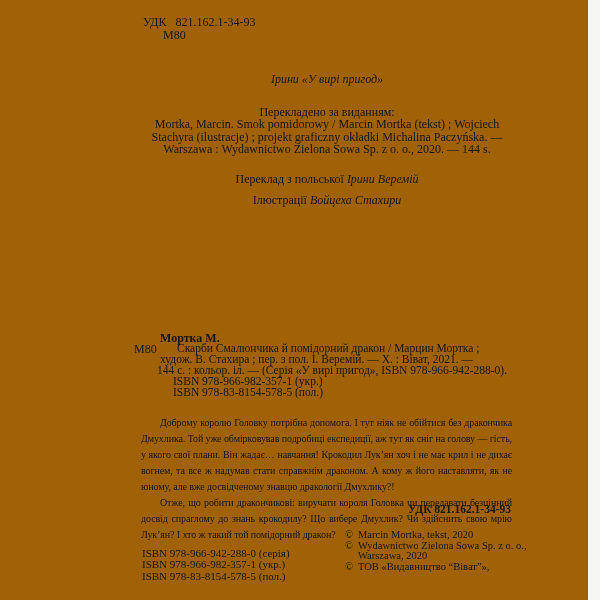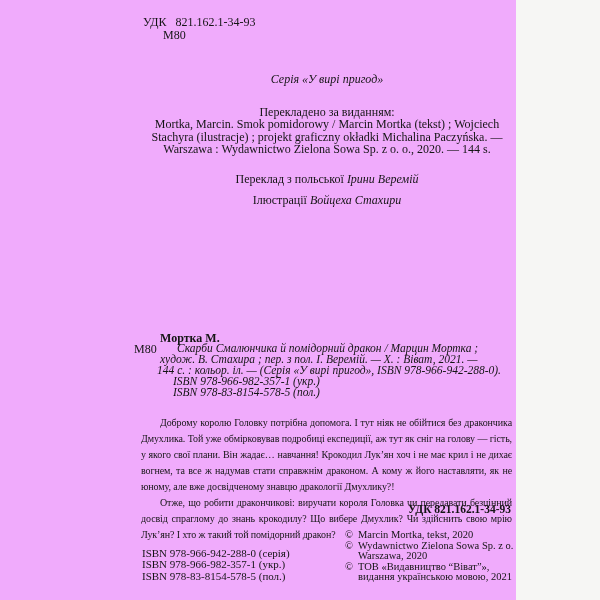--- a/index.html
+++ b/index.html
@@ -2,41 +2,41 @@
 <html><head>
 <meta charset="utf-8">
 <style>
   html,body{margin:0;padding:0;}
   body{
     width:600px;height:600px;background:#f6f6f4;
     font-family:"Liberation Serif", serif;
     -webkit-font-smoothing:antialiased;
   }
   .page{
-    position:relative;width:516px;height:600px;background:#f0abfc;
+    position:relative;width:588px;height:600px;background:#a16207;
     color:#151515;overflow:hidden;
   }
   .abs{position:absolute;}
   .center-block{left:143px;width:368px;text-align:center;}
   .fs12{font-size:12px;line-height:12.3px;}
   .italic{font-style:italic;}
   .bold{font-weight:bold;}
 
   .udk-top{left:143px;top:16px;font-size:12px;line-height:13px;white-space:nowrap;}
   .udk-top .udk-value{margin-left:9px;}
   .udk-top .udk-code{margin-left:20px;}
 
   .series{top:73px;}
   .translated{top:106px;}
   .translator{top:173px;text-align:center;}
   .illustrator{top:194px;font-family:Liberation Serif, serif;}
 
   .card-author{left:160px;top:332px;font-size:12px;line-height:12px;}
   .card-code{left:134px;top:343px;font-size:12px;line-height:12px;}
-  .card-line{font-size:11.5px;line-height:11.5px;white-space:nowrap;font-style:italic;}
+  .card-line{font-size:11.5px;line-height:11.5px;white-space:nowrap;}
   .card-l1{left:177px;top:343px;}
   .card-l2{left:160px;top:354px;}
   .card-l3{left:157px;top:365px;}
   .card-l4{left:173px;top:376px;}
   .card-l5{left:173px;top:387px;}
 
   .annotation{
     left:141px;top:415px;width:371px;
     font-size:10px;line-height:16px;text-align:justify;
     letter-spacing:-0.1px;
@@ -56,21 +56,21 @@
 </head>
 <body>
 
 <div class="page">
 
   <div class="abs udk-top">
     <div><span>УДК</span><span class="udk-value">821.162.1-34-93</span></div>
     <div class="udk-code">М80</div>
   </div>
 
-  <div class="abs center-block fs12 italic series">Серія «У вирі пригод»</div>
+  <div class="abs center-block fs12 italic series">Ірини «У вирі пригод»</div>
 
   <div class="abs center-block fs12 translated">
     <div>Перекладено за виданням:</div>
     <div>Mortka, Marcin. Smok pomidorowy / Marcin Mortka (tekst) ; Wojciech</div>
     <div>Stachyra (ilustracje) ; projekt graficzny okładki Michalina Paczyńska. —</div>
     <div>Warszawa : Wydawnictwo Zielona Sowa Sp. z o. o., 2020. — 144 s.</div>
   </div>
 
   <div class="abs center-block fs12 translator"><span>Переклад з польської </span><span class="italic">Ірини Веремій</span></div>
 
@@ -108,18 +108,17 @@
       <span class="cr-sym">©</span>
       <div class="cr-lines">
         <div>Wydawnictwo Zielona Sowa Sp. z o. o.,</div>
         <div>Warszawa, 2020</div>
       </div>
     </div>
     <div class="cr-entry">
       <span class="cr-sym">©</span>
       <div class="cr-lines">
         <div>ТОВ «Видавництво “Віват”»,</div>
-        <div>видання українською мовою, 2021</div>
       </div>
     </div>
   </div>
 
 </div>
 
 </body></html>

